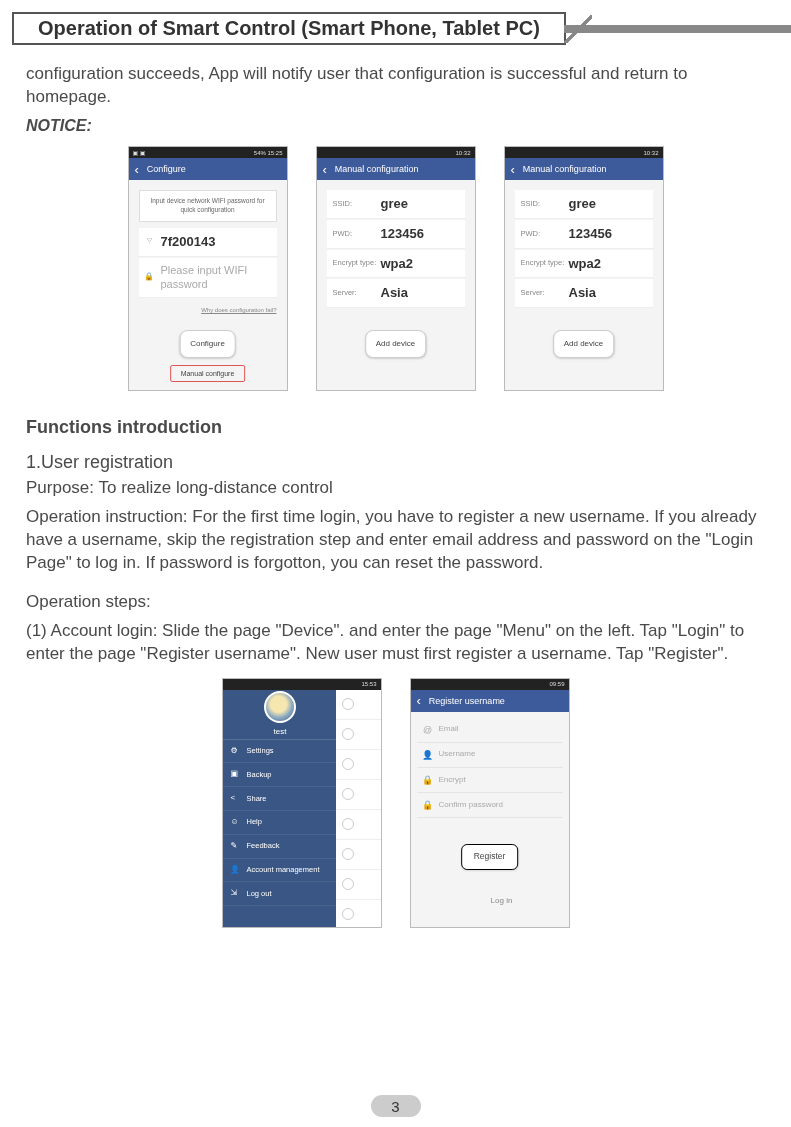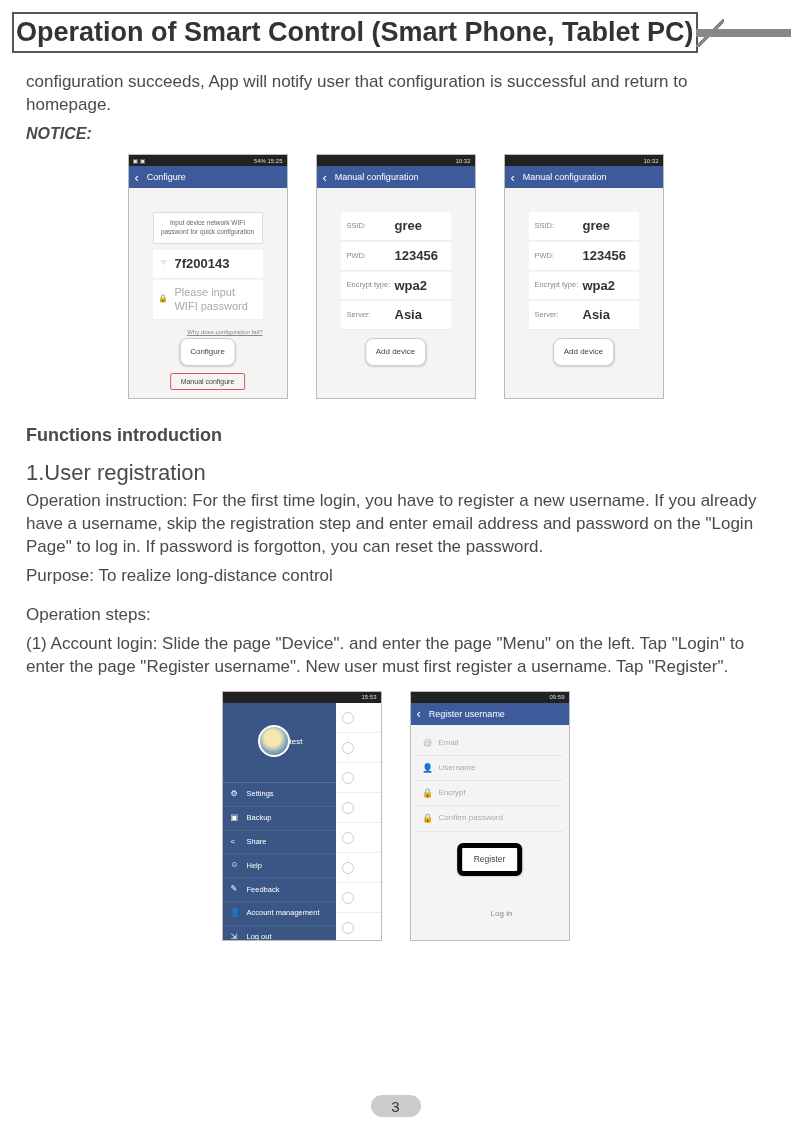--- a/index.html
+++ b/index.html
@@ -1,56 +1,56 @@
 <!DOCTYPE html>
 <html><head>
   <meta charset="utf-8">
   <style>
     * { box-sizing: border-box; margin: 0; padding: 0; }
     body { width: 791px; height: 1127px; font-family: Arial, sans-serif; background: #fff; color: #4a4a4a; position: relative; }
     .header-row { display: flex; align-items: center; margin: 12px 0 18px 12px; }
-    .header-title { font-size: 27px; font-weight: bold; color: #333; border: 2px solid #555; padding: 3px 2px; background: #fff; }
+    .header-title { font-size: 20px; font-weight: bold; color: #333; border: 2px solid #555; padding: 3px 24px; background: #fff; }
     .header-bar { height: 8px; background: #888; flex: 1; margin-left: -2px; position: relative; }
     .header-bar::before { content: ''; position: absolute; left: 0; top: -10px; bottom: -10px; width: 28px; background: linear-gradient(135deg, transparent 48%, #888 48%, #888 56%, transparent 56%); }
     .body { padding: 0 26px; font-size: 17px; line-height: 1.35; }
     .para { margin-bottom: 6px; }
     .notice { font-style: italic; font-weight: bold; font-size: 16px; margin-top: 2px; margin-bottom: 2px; }
     .screens-row { display: flex; gap: 28px; justify-content: center; margin: 10px 0 24px; }
     .phone { width: 160px; height: 245px; border: 1px solid #bbb; background: #f4f4f4; position: relative; overflow: hidden; font-size: 7px; }
     .status-bar { background: #222; color: #ddd; height: 11px; display: flex; justify-content: flex-end; align-items: center; padding: 0 4px; font-size: 6px; gap: 3px; }
     .status-bar .left { margin-right: auto; }
     .top-bar { background: #3d5a9a; color: #fff; height: 22px; display: flex; align-items: center; padding: 0 6px; font-size: 9px; }
     .back-arrow { font-size: 13px; margin-right: 8px; }
-    .phone-body { background: #f4f4f4; padding: 24px; height: calc(100% - 33px); position: relative; }
+    .phone-body { background: #f4f4f4; padding: 10px; height: calc(100% - 33px); position: relative; }
     .infobox { background: #fff; text-align: center; padding: 6px 4px; font-size: 6.5px; color: #666; border: 1px solid #ddd; margin-bottom: 6px; }
     .field-row { display: flex; align-items: center; background: #fff; padding: 5px 6px; margin-bottom: 1px; border-bottom: 1px solid #eee; }
     .field-icon { width: 10px; height: 10px; margin-right: 6px; display: inline-flex; align-items: center; justify-content: center; color: #888; font-size: 8px; }
     .field-label { width: 48px; color: #888; font-size: 7.5px; }
     .field-val { color: #333; font-size: 13px; font-weight: bold; }
     .field-placeholder { color: #aaa; font-size: 11px; }
     .linktext { text-align: right; color: #888; font-size: 6px; margin-top: 8px; text-decoration: underline; }
     .big-btn { position: absolute; bottom: 32px; left: 50%; transform: translateX(-50%); background: #fff; border: 1px solid #ccc; border-radius: 8px; padding: 8px 10px; font-size: 8px; color: #444; box-shadow: 0 1px 2px rgba(0,0,0,.15); }
     .small-btn { position: absolute; bottom: 8px; left: 50%; transform: translateX(-50%); border: 1px solid #d55; color: #444; padding: 3px 10px; font-size: 7px; border-radius: 2px; }
     .section-heading { font-weight: bold; font-size: 18px; margin: 12px 0 10px; }
-    .sub-item { font-size: 22px; margin-bottom: 3px; }
+    .sub-item { font-size: 18px; margin-bottom: 3px; }
     .screens-row2 { display: flex; gap: 28px; justify-content: center; margin: 12px 0 14px; }
     .phone2 { width: 160px; height: 250px; border: 1px solid #bbb; background: #eee; position: relative; overflow: hidden; font-size: 8px; }
     .sidebar { width: 115px; height: calc(100% - 11px); background: #3a5684; position: relative; color: #fff; }
-    .avatar-area { height: 80px; display: flex; flex-direction: row; align-items: center; justify-content: center; border-bottom: 1px solid rgba(255,255,255,.15); }
+    .avatar-area { height: 50px; display: flex; flex-direction: column; align-items: center; justify-content: center; border-bottom: 1px solid rgba(255,255,255,.15); }
     .avatar { width: 32px; height: 32px; border-radius: 50%; background: radial-gradient(circle at 45% 40%, #f6e6b0 35%, #8aa8c0 60%, #3a5684 100%); border: 2px solid #fff; margin-bottom:4px; }
     .menu-item { display: flex; align-items: center; padding: 6px 8px; font-size: 7.5px; border-bottom: 1px solid rgba(255,255,255,.08); gap: 6px; }
     .menu-icon { width: 10px; font-size: 8px; }
     .right-strip { position: absolute; right: 0; top: 11px; bottom: 0; width: 45px; background: #fff; }
     .mini-row { height: 30px; border-bottom: 1px solid #eee; display: flex; align-items: center; padding-left: 6px; }
     .mini-circ { width: 12px; height: 12px; border-radius: 50%; border: 1px solid #ccc; }
     .reg-body { background: #f4f4f4; padding: 6px; height: calc(100% - 33px); position: relative; }
     .reg-row { display: flex; align-items: center; padding: 6px 4px; border-bottom: 1px solid #e5e5e5; }
     .reg-icon { width: 14px; color: #aaa; font-size: 9px; text-align: center; margin-right: 4px; }
     .reg-ph { color: #aaa; font-size: 8px; }
-    .reg-btn { position: absolute; bottom: 64px; left: 50%; transform: translateX(-50%); background: #fff; border: 5px solid #000000; border-radius: 6px; padding: 6px 12px; font-size: 8.5px; color: #444; box-shadow: 0 1px 2px rgba(0,0,0,.12); }
+    .reg-btn { position: absolute; bottom: 57px; left: 50%; transform: translateX(-50%); background: #fff; border: 1px solid #000000; border-radius: 6px; padding: 6px 12px; font-size: 8.5px; color: #444; box-shadow: 0 1px 2px rgba(0,0,0,.12); }
     .login-link { position: absolute; bottom: 20px; left: 0; right: 12px; text-align: center; font-size: 8px; color: #888; padding-left: 36px; }
     .page-num { position: absolute; bottom: 10px; left: 50%; transform: translateX(-50%); width: 50px; height: 22px; background: #ccc; border-radius: 11px; display: flex; align-items: center; justify-content: center; font-size: 15px; color: #333; }
   </style>
 </head>
 <body>
 
 <div class="header-row">
   <div class="header-title">Operation of Smart Control (Smart Phone, Tablet PC)</div>
   <div class="header-bar"></div>
 </div>
@@ -140,22 +140,22 @@
             <span class="field-label">Server:</span>
             <span class="field-val">Asia</span>
           </div>
         <div class="big-btn">Add device</div>
       </div>
     </div>
   </div>
 
   <div class="section-heading">Functions introduction</div>
   <div class="sub-item">1.User registration</div>
+  <div class="para">Purpose: To realize long-distance control</div>
   <div class="para">Operation instruction: For the first time login, you have to register a new username. If you already have a username, skip the registration step and enter email address and password on the "Login Page" to log in. If password is forgotton, you can reset the password.</div>
-  <div class="para">Purpose: To realize long-distance control</div>
   <div class="para" style="margin-top:16px">Operation steps:</div>
   <div class="para">(1) Account login: Slide the page "Device". and enter the page "Menu" on the left. Tap "Login" to enter the page "Register username". New user must first register a username. Tap "Register".</div>
 
   <div class="screens-row2">
 
     <div class="phone2">
       <div class="status-bar">
         <span>15:53</span>
       </div>
       <div class="sidebar">

